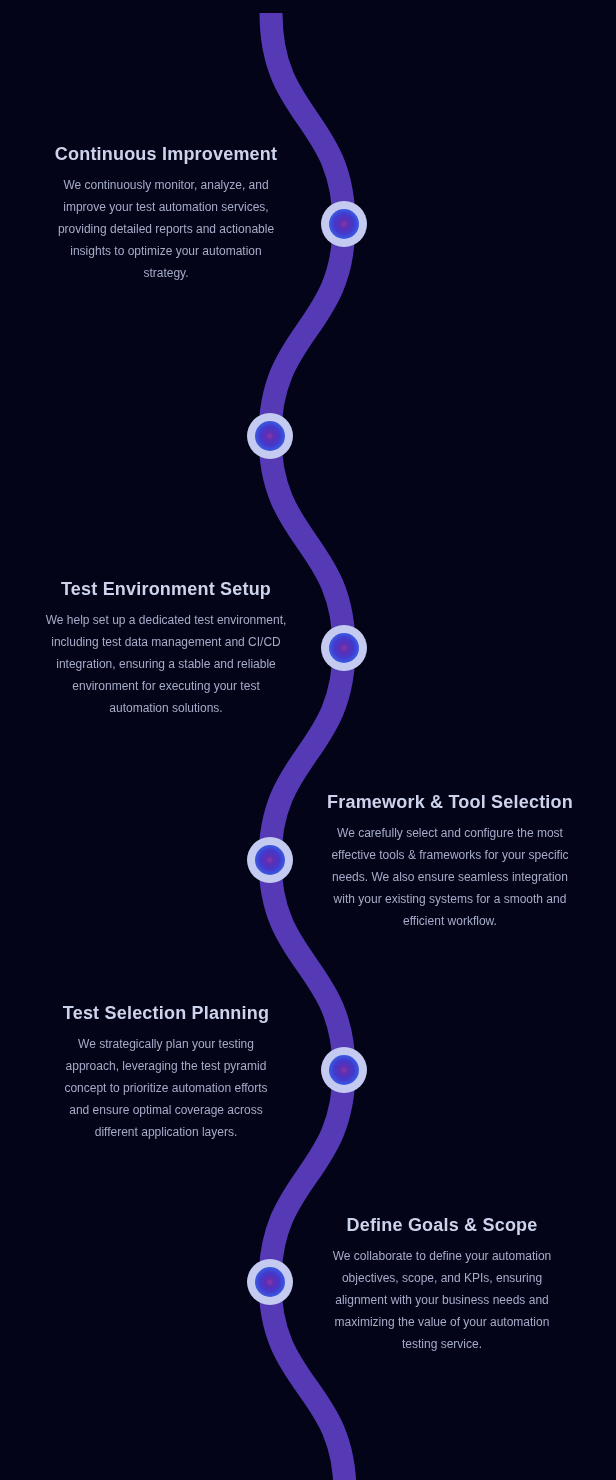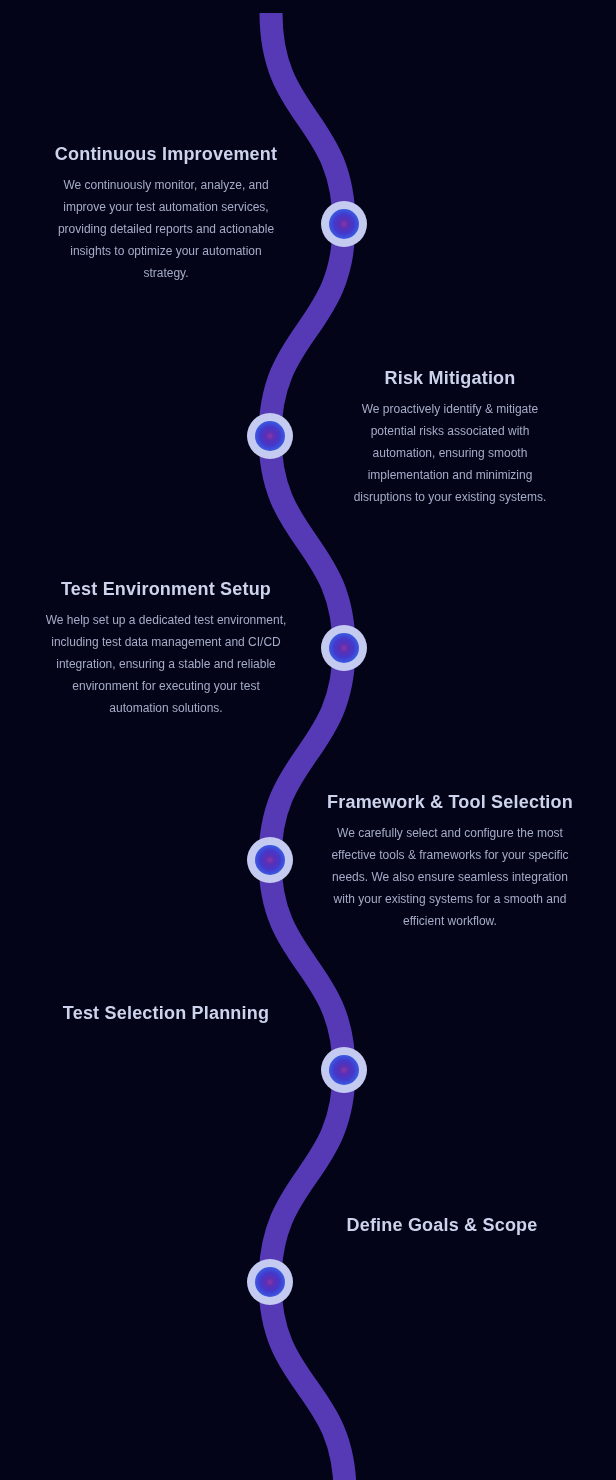--- a/index.html
+++ b/index.html
@@ -105,28 +105,20 @@
 
   <div class="step s1">
     <div class="title">Continuous Improvement</div>
     <div class="body">We continuously monitor, analyze, and
 improve your test automation services,
 providing detailed reports and actionable
 insights to optimize your automation
 strategy.</div>
   </div>
 
-  <div class="step s2">
-    <div class="title">Risk Mitigation</div>
-    <div class="body">We proactively identify &amp; mitigate
-potential risks associated with
-automation, ensuring smooth
-implementation and minimizing
-disruptions to your existing systems.</div>
-  </div>
 
   <div class="step s3">
     <div class="title">Test Environment Setup</div>
     <div class="body">We help set up a dedicated test environment,
 including test data management and CI/CD
 integration, ensuring a stable and reliable
 environment for executing your test
 automation solutions.</div>
   </div>
 
@@ -134,24 +126,34 @@
     <div class="title">Framework &amp; Tool Selection</div>
     <div class="body">We carefully select and configure the most
 effective tools &amp; frameworks for your specific
 needs. We also ensure seamless integration
 with your existing systems for a smooth and
 efficient workflow.</div>
   </div>
 
   <div class="step s5">
     <div class="title">Test Selection Planning</div>
+    <div class="body">We strategically plan your testing
+approach, leveraging the test pyramid
+concept to prioritize automation efforts
+and ensure optimal coverage across
+different application layers.</div>
   </div>
 
   <div class="step s6">
     <div class="title">Define Goals &amp; Scope</div>
+    <div class="body">We collaborate to define your automation
+objectives, scope, and KPIs, ensuring
+alignment with your business needs and
+maximizing the value of your automation
+testing service.</div>
   </div>
 
   <div class="node n1">
     <div class="core"></div>
   </div>
   <div class="node n2">
     <div class="core"></div>
   </div>
   <div class="node n3">
     <div class="core"></div>

